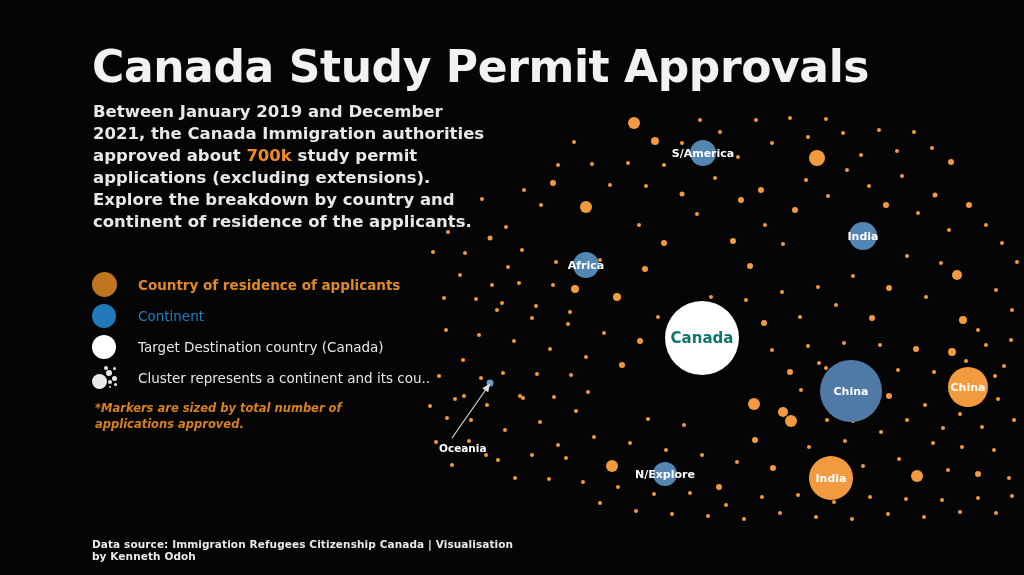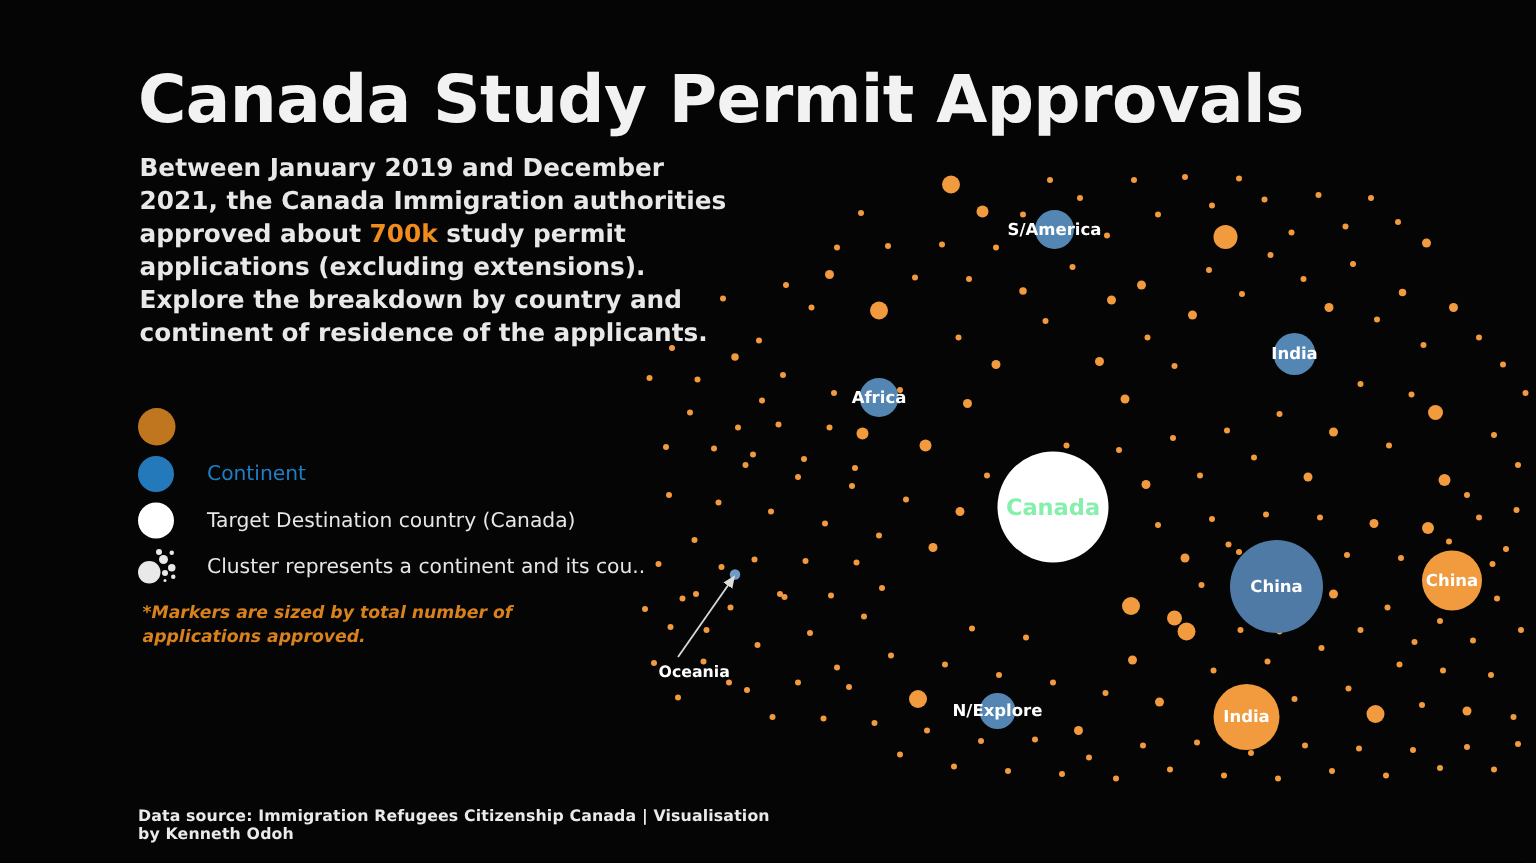--- a/index.html
+++ b/index.html
@@ -128,21 +128,21 @@
   }
   .node-label {
     position: absolute;
     transform: translate(-50%, -50%);
     white-space: nowrap;
     font-size: 11px;
     font-weight: bold;
     color: #ffffff;
     pointer-events: none;
   }
-  .node-label.dark { color: #86efac; font-size: 15px; }
+  .node-label.dark { color: #0f766e; font-size: 15px; }
 
   #oceania-annotation {
     position: absolute;
     left: 0; top: 0;
     width: 1024px; height: 575px;
     pointer-events: none;
   }
   #oceania-label {
     position: absolute;
     left: 439px;
@@ -415,20 +415,21 @@
     <div id="intro-paragraph">
       <span>Between January 2019 and December 2021, the Canada Immigration authorities approved about </span><span class="hl">700k</span><span> study permit applications (excluding extensions). Explore the breakdown by country and continent of residence of the applicants.</span>
     </div>
 
     <div id="legend">
 
       <div class="legend-row">
         <span class="legend-swatch-wrap">
           <span class="legend-dot swatch-country"></span>
         </span>
+        <span class="legend-label accent-orange">Country of residence of applicants</span>
       </div>
 
       <div class="legend-row">
         <span class="legend-swatch-wrap">
           <span class="legend-dot swatch-continent"></span>
         </span>
         <span class="legend-label accent-blue">Continent</span>
       </div>
 
       <div class="legend-row">

